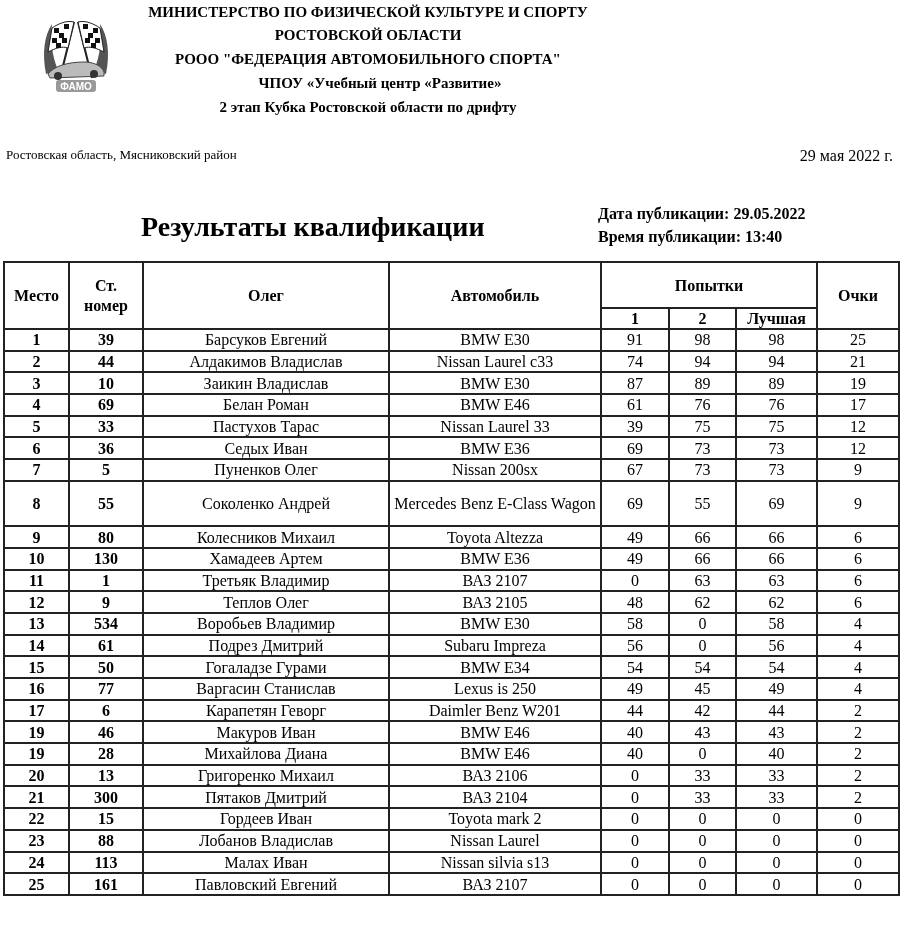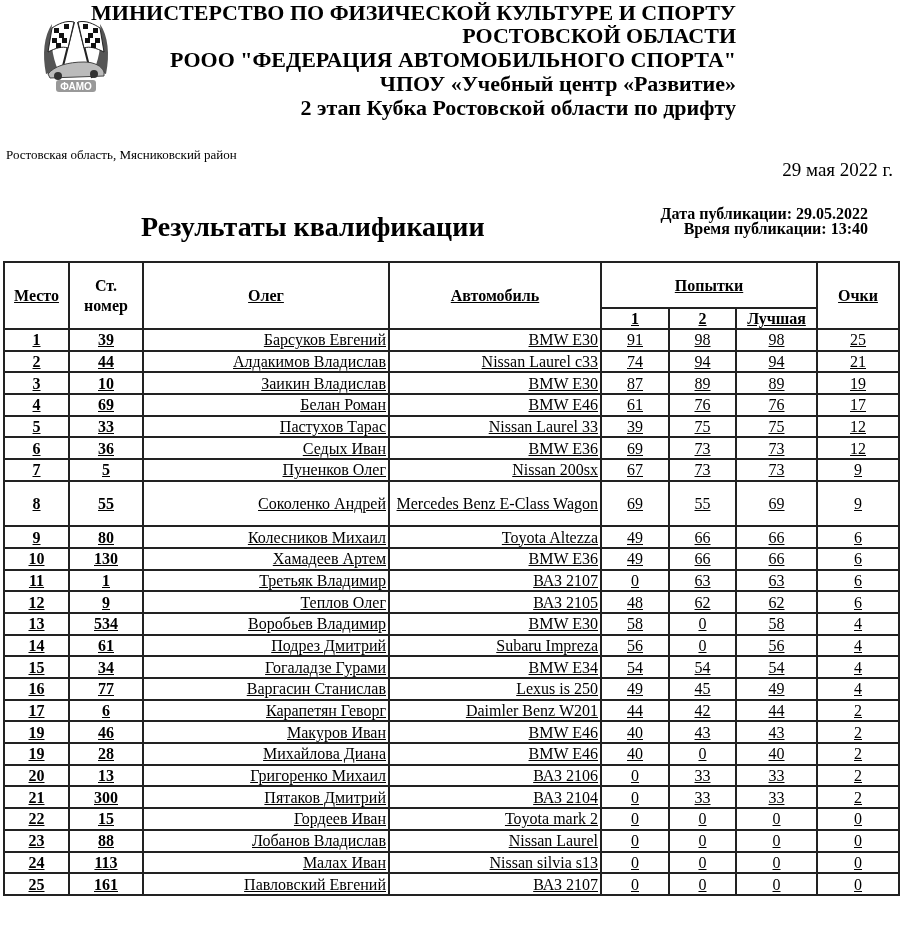--- a/index.html
+++ b/index.html
@@ -1,41 +1,41 @@
 <!DOCTYPE html>
 <html><head>
 <meta charset="utf-8">
 <style>
   html, body { margin:0; padding:0; background:#ffffff; }
   body { width:900px; height:952px; position:relative; overflow:hidden;
          font-family:"Liberation Serif", serif; color:#000; }
   .logo { position:absolute; left:40px; top:14px; width:72px; height:82px; }
-  .hdr { position:absolute; left:0; width:736px; text-align:right; font-weight:bold;
-         font-size:22px; line-height:23px; }
+  .hdr { position:absolute; left:0; width:736px; text-align:center; font-weight:bold;
+         font-size:15px; line-height:23px; }
   .hdr.l1 { top:1px; left:0; }
   .hdr.l2 { top:24px; }
   .hdr.l3 { top:48px; }
-  .hdr.l4 { top:72px; }
+  .hdr.l4 { top:72px;margin-left:12px; }
   .hdr.l5 { top:96px; }
   .hdr span { display:inline-block; }
   .place { position:absolute; left:6px; top:147px; font-size:13px; }
-  .date { position:absolute; right:7px; top:147px; font-size:19px;margin-top:12px; }
+  .date { position:absolute; right:7px; top:147px; font-size:16px; }
   .title { position:absolute; left:141px; top:211px; font-size:28px; font-weight:bold; }
-  .pub { position:absolute; left:600px; width:300px; text-align:right; font-weight:bold; font-size:16px; }
+  .pub { position:absolute; left:600px; width:300px; text-align:left; font-weight:bold; font-size:16px; }
   .pub.d { top:205px; left:598px; width:270px; }
-  .pub.t { top:220px; left:598px; width:270px; }
+  .pub.t { top:228px; left:598px; width:270px; }
   table.res { position:absolute; left:3px; top:261px; width:895px; border-collapse:collapse;
-              font-size:16px; table-layout:fixed;text-decoration:underline; }
+              font-size:16px; table-layout:fixed; }
   table.res td, table.res th { border:2px solid #222; padding:0 2px; height:19.7px; line-height:19px; }
   table.res th { font-weight:bold; font-size:16px; }
   table.res th.tall { height:44px; }
   table.res th.sub { height:19px; }
   td.c { text-align:center; }
   td.b { font-weight:bold; }
-  td.l { text-align:right; }
+  td.l { text-align:center; }
   td.two { height:43.4px !important; }
   td.car2 { line-height:22px;border-radius:19px; }
 </style>
 </head>
 <body>
 
 <div class="logo">
   <svg width="72" height="82" viewBox="0 0 72 82">
 
     <path d="M6 60 C2 40 4 22 12 10 C10 26 12 42 18 56 Z" fill="#555"></path>
@@ -248,21 +248,21 @@
         <td class="c b">61</td>
         <td class="l">Подрез Дмитрий</td>
         <td class="l">Subaru Impreza</td>
         <td class="c">56</td>
         <td class="c">0</td>
         <td class="c">56</td>
         <td class="c">4</td>
       </tr>
       <tr>
         <td class="c b">15</td>
-        <td class="c b">34</td>
+        <td class="c b">50</td>
         <td class="l">Гогаладзе Гурами</td>
         <td class="l">BMW E34</td>
         <td class="c">54</td>
         <td class="c">54</td>
         <td class="c">54</td>
         <td class="c">4</td>
       </tr>
       <tr>
         <td class="c b">16</td>
         <td class="c b">77</td>

